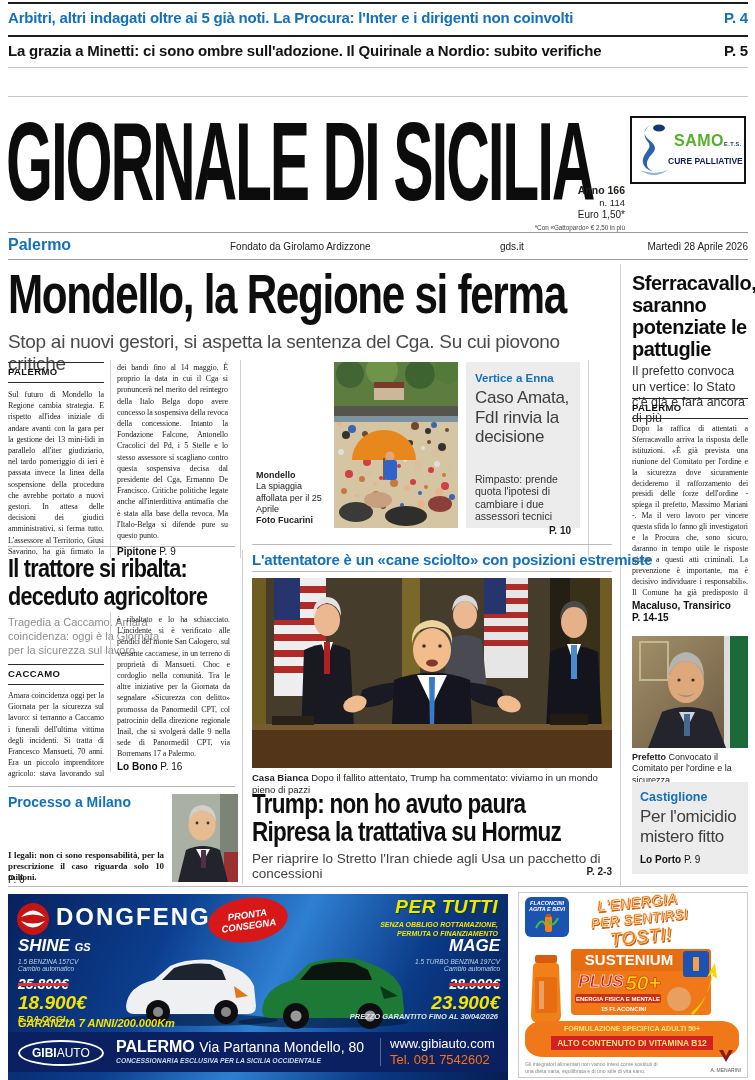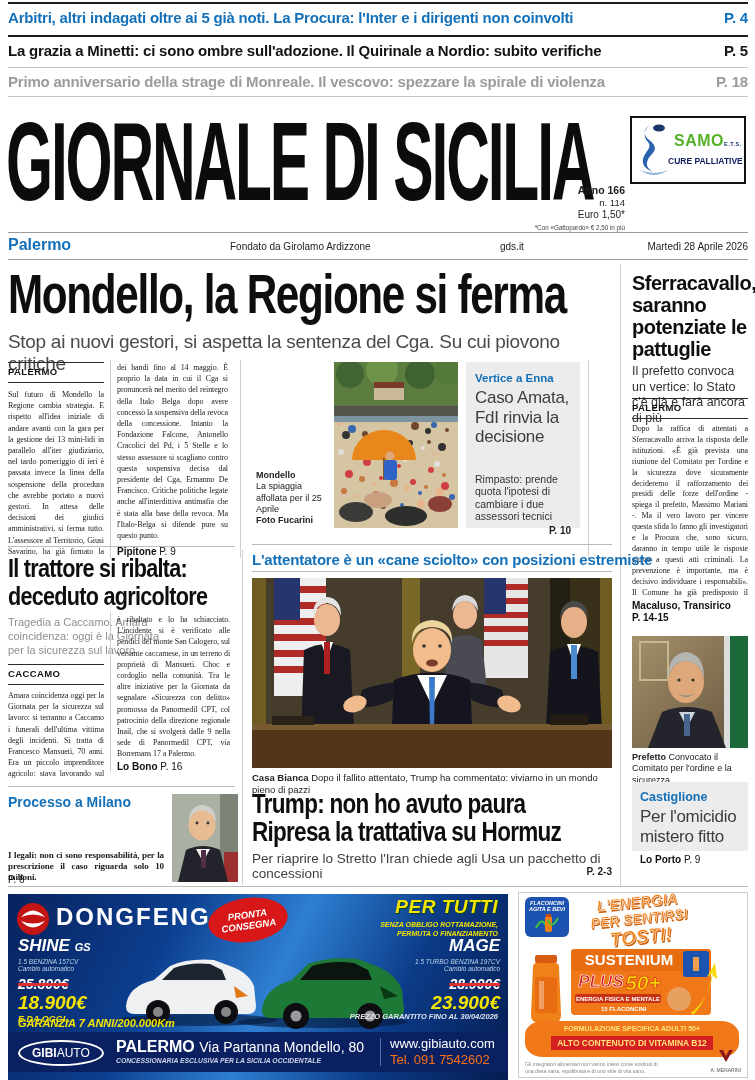--- a/index.html
+++ b/index.html
@@ -46,24 +46,20 @@
   <div class="tbrow c-blue" style="top:9px;">
     <span>Arbitri, altri indagati oltre ai 5 già noti. La Procura: l'Inter e i dirigenti non coinvolti</span>
     <span>P. 4</span>
   </div>
   <div class="rule dark" style="left:8px;top:35px;width:740px;"></div>
   <div class="tbrow c-dark" style="top:42px;">
     <span>La grazia a Minetti: ci sono ombre sull'adozione. Il Quirinale a Nordio: subito verifiche</span>
     <span>P. 5</span>
   </div>
   <div class="rule" style="left:8px;top:67px;width:740px;"></div>
-  <div class="tbrow c-gray" style="top:73px;">
-    <span>Primo anniversario della strage di Monreale. Il vescovo: spezzare la spirale di violenza</span>
-    <span>P. 18</span>
-  </div>
   <div class="rule" style="left:8px;top:96px;width:740px;"></div>
 
   <div class="masthead">GIORNALE DI SICILIA</div>
 
   <div class="samo-box">
     <svg class="abs" style="left:2px;top:2px;" width="40" height="58" viewBox="0 0 40 58">
       <path d="M20,4 C10,6 8,14 14,19 C20,24 24,28 18,34 C12,40 10,48 20,52 C12,50 6,44 10,36 C13,30 18,27 14,22 C8,16 10,6 20,4 Z" fill="#2a62b0"></path>
       <ellipse cx="25" cy="8" rx="6" ry="3.5" fill="#16366e"></ellipse>
       <path d="M6,50 Q20,56 34,50 Q20,60 6,50 Z" fill="#8fb4d8"></path>
     </svg>
@@ -222,21 +218,21 @@
     <path d="M36,42 Q36,18 54,16 Q72,18 72,42 Q68,26 54,25 Q40,26 36,42 Z" fill="#b4b4b0"></path>
     <path d="M45,57 Q54,62 63,57 Q54,65 45,57 Z" fill="#8e8e88"></path>
     <circle cx="47" cy="44" r="1.6" fill="#332"></circle>
       <circle cx="61" cy="44" r="1.6" fill="#332"></circle>
   </svg>
   <div class="abs cap" style="left:632px;top:752px;width:116px;">
     <b>Prefetto</b>
     <span>Convocato il Comitato per l'ordine e la sicurezza</span>
   </div>
 
-  <div class="graybox" style="left:632px;top:782px;width:116px;height:69px;padding:8px;">
+  <div class="graybox" style="left:632px;top:782px;width:116px;height:92px;padding:8px;">
     <div class="box-kicker" style="font-size:12.5px;">Castiglione</div>
     <div class="box-title" style="font-size:17px;margin-top:3px;">Per l'omicidio mistero fitto</div>
     <div class="byline" style="margin-top:8px;">
       <b>Lo Porto</b> <span>P. 9</span>
     </div>
   </div>
 
   <div class="rule" style="left:8px;top:546px;width:227px;background:#bbb;"></div>
   <div class="abs" style="left:8px;top:554px;width:270px;">
     <span class="cond" style="font-weight:bold;font-size:24px;line-height:1.05;letter-spacing:-0.8px;transform:scale(0.9,1.1);width:260px;color:#0e0e0e;">Il trattore si ribalta: deceduto agricoltore</span>

